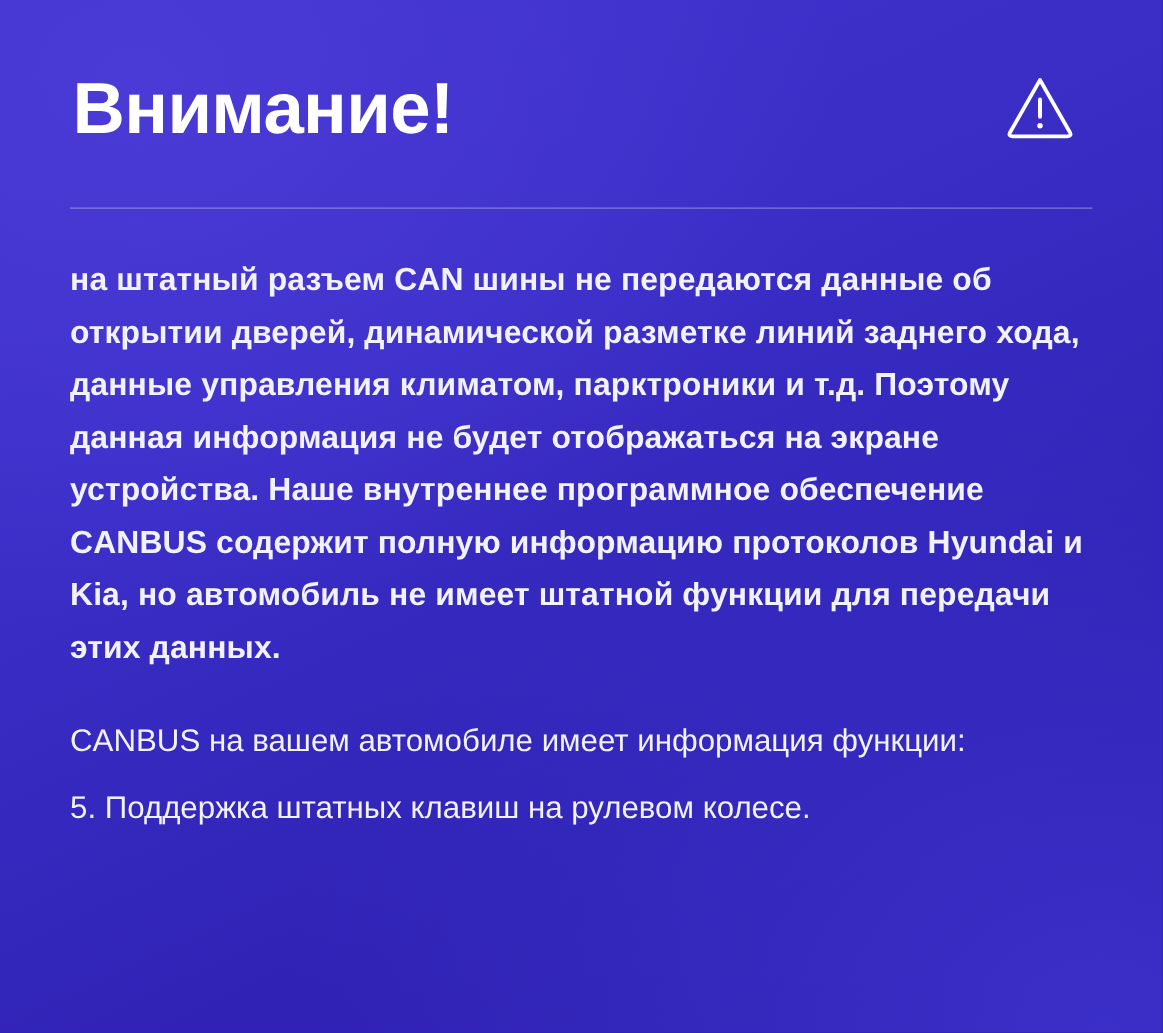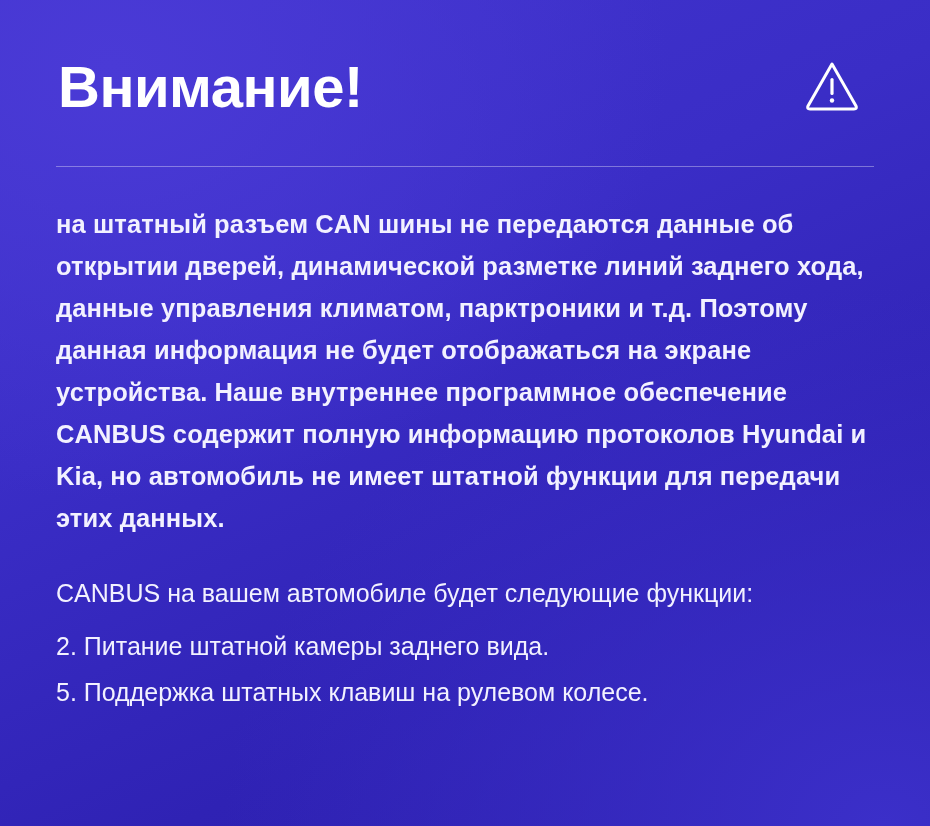--- a/index.html
+++ b/index.html
@@ -100,20 +100,19 @@
         <circle cx="28" cy="42.5" r="2.2" fill="#ffffff"></circle>
       </svg>
     </div>
   </div>
 
   <div class="divider"></div>
 
   <div class="body-text">на штатный разъем CAN шины не передаются данные об открытии дверей, динамической разметке линий заднего хода, данные управления климатом, парктроники и т.д. Поэтому данная информация не будет отображаться на экране устройства. Наше внутреннее программное обеспечение CANBUS содержит полную информацию протоколов Hyundai и Kia, но автомобиль не имеет штатной функции для передачи этих данных.</div>
 
   <div class="section-2">
-    <div class="lead">CANBUS на вашем автомобиле будет следующие функции:</div>
+    <div class="lead">CANBUS на вашем автомобиле имеет информация функции:</div>
     <ul class="list">
-      <li>2. Питание штатной камеры заднего вида.</li>
       <li>5. Поддержка штатных клавиш на рулевом колесе.</li>
     </ul>
   </div>
 
 </div>
 
 </body></html>

